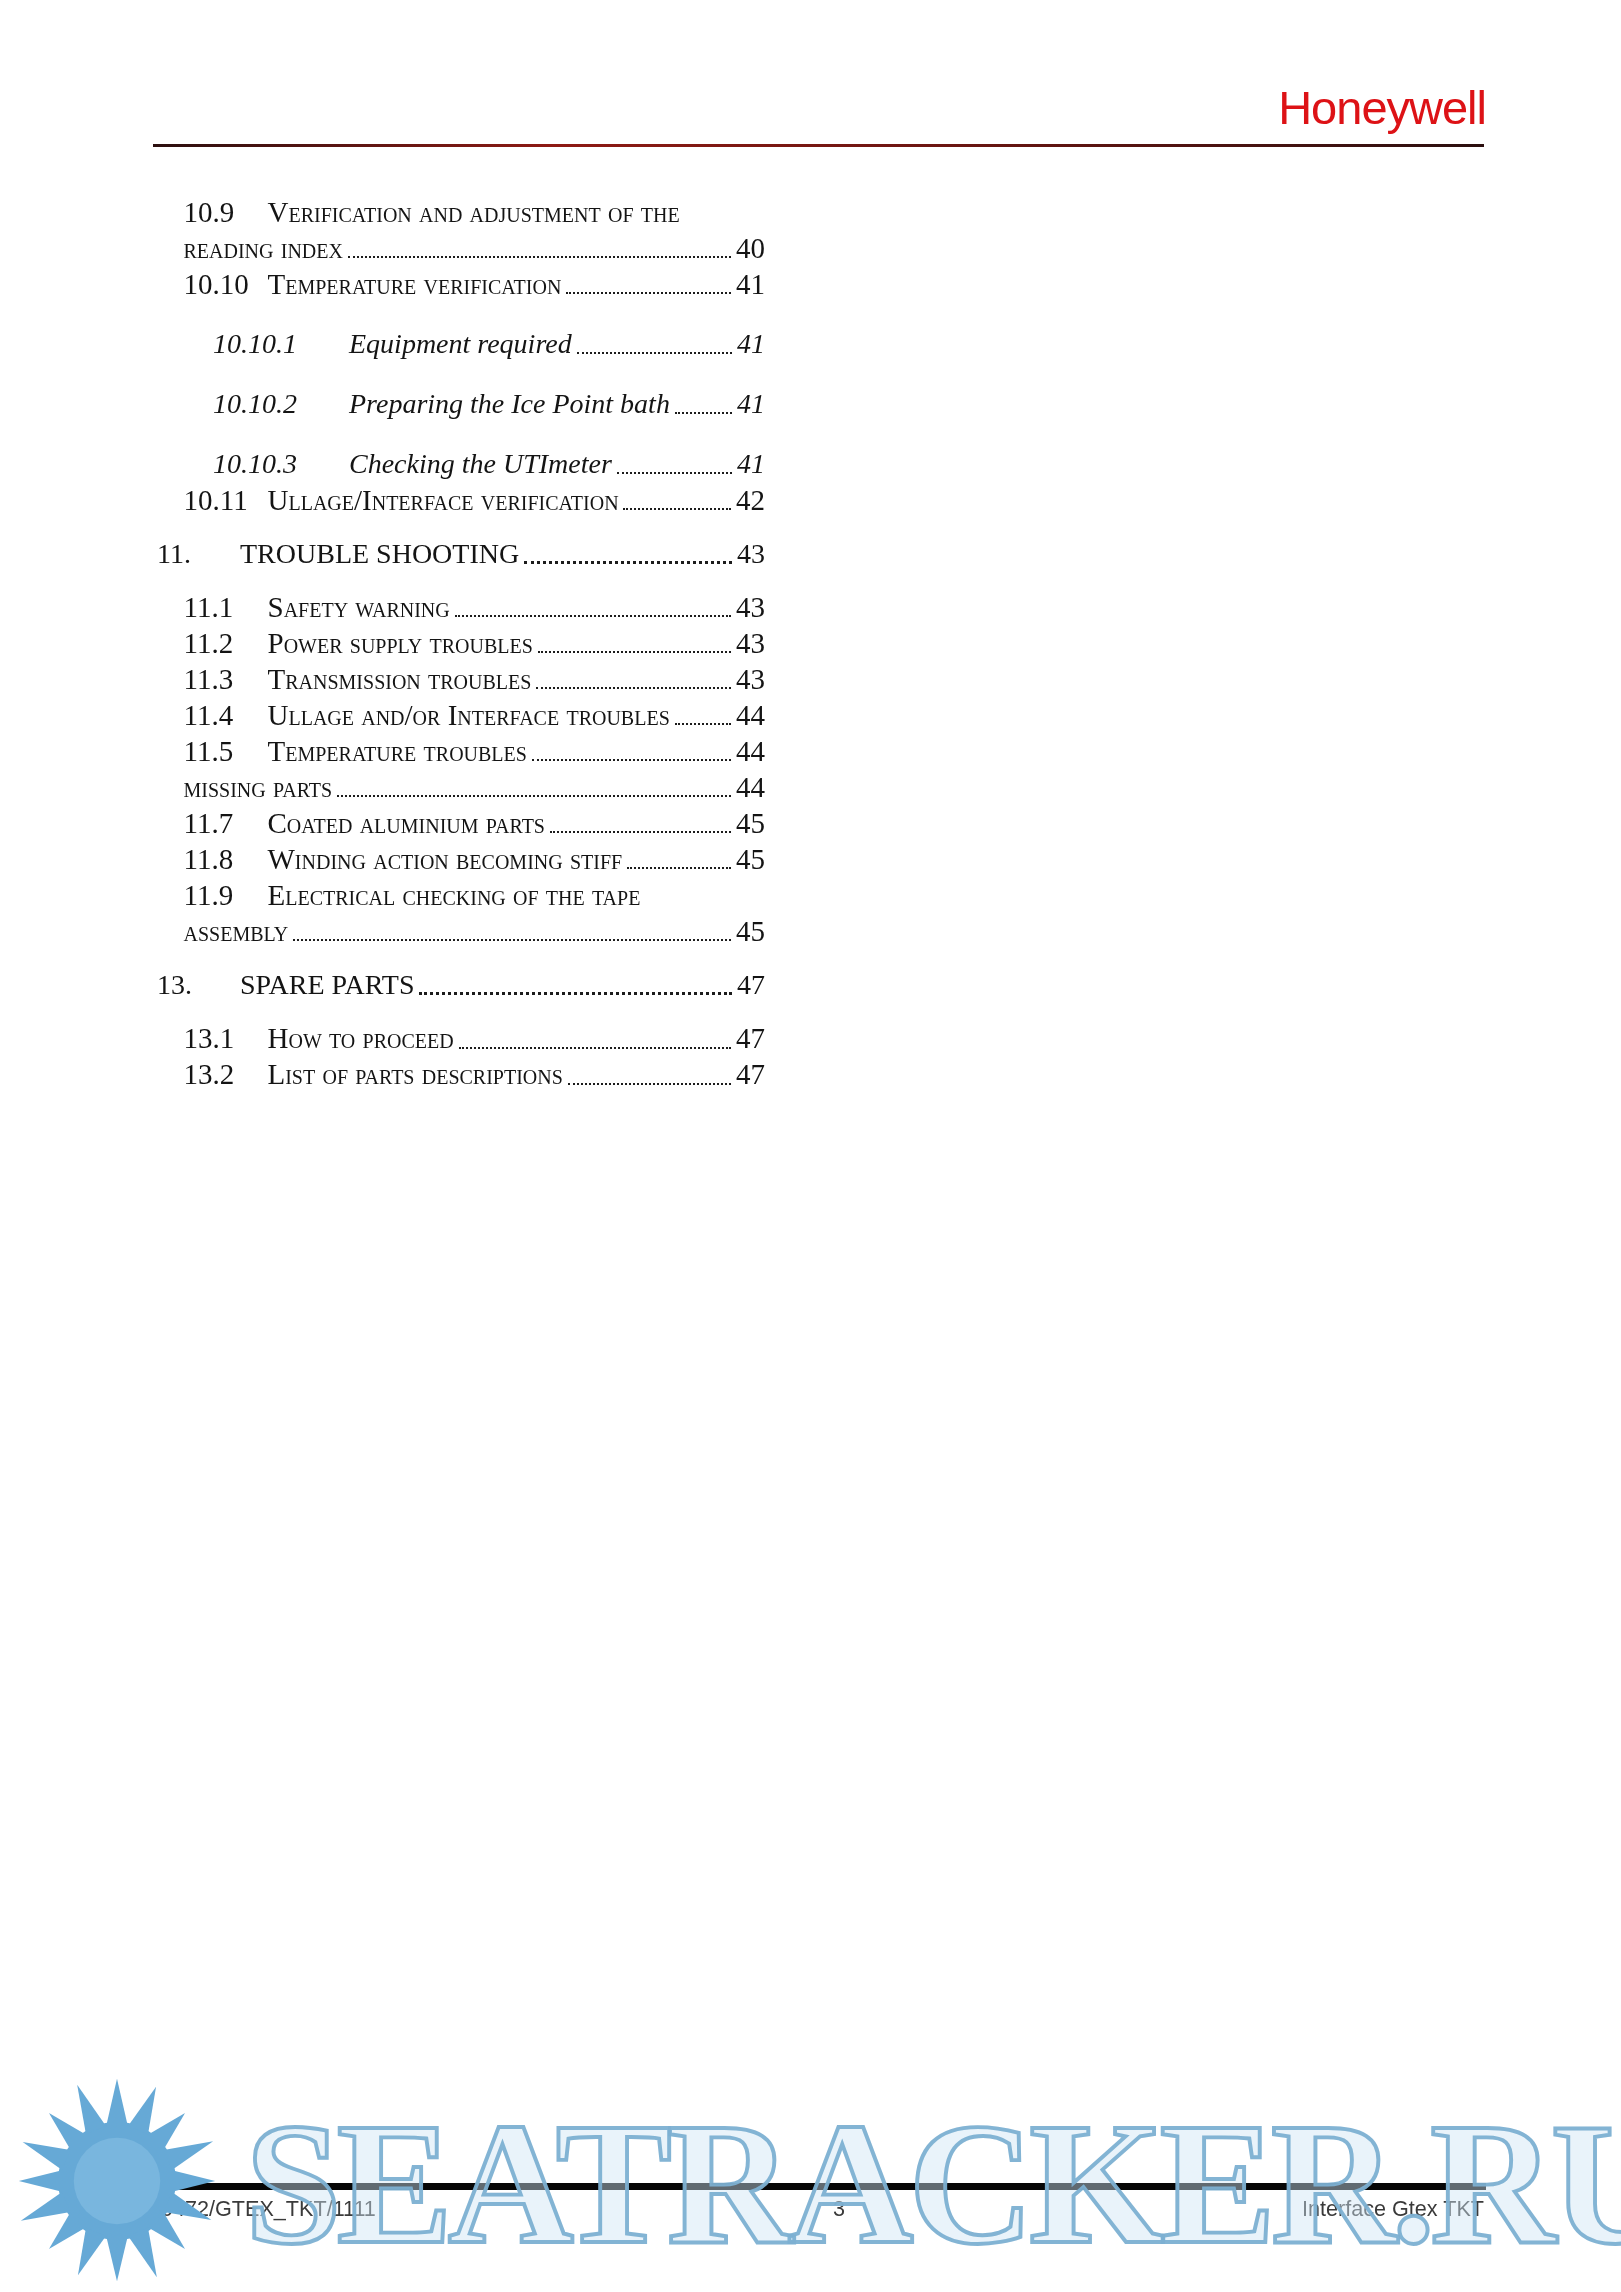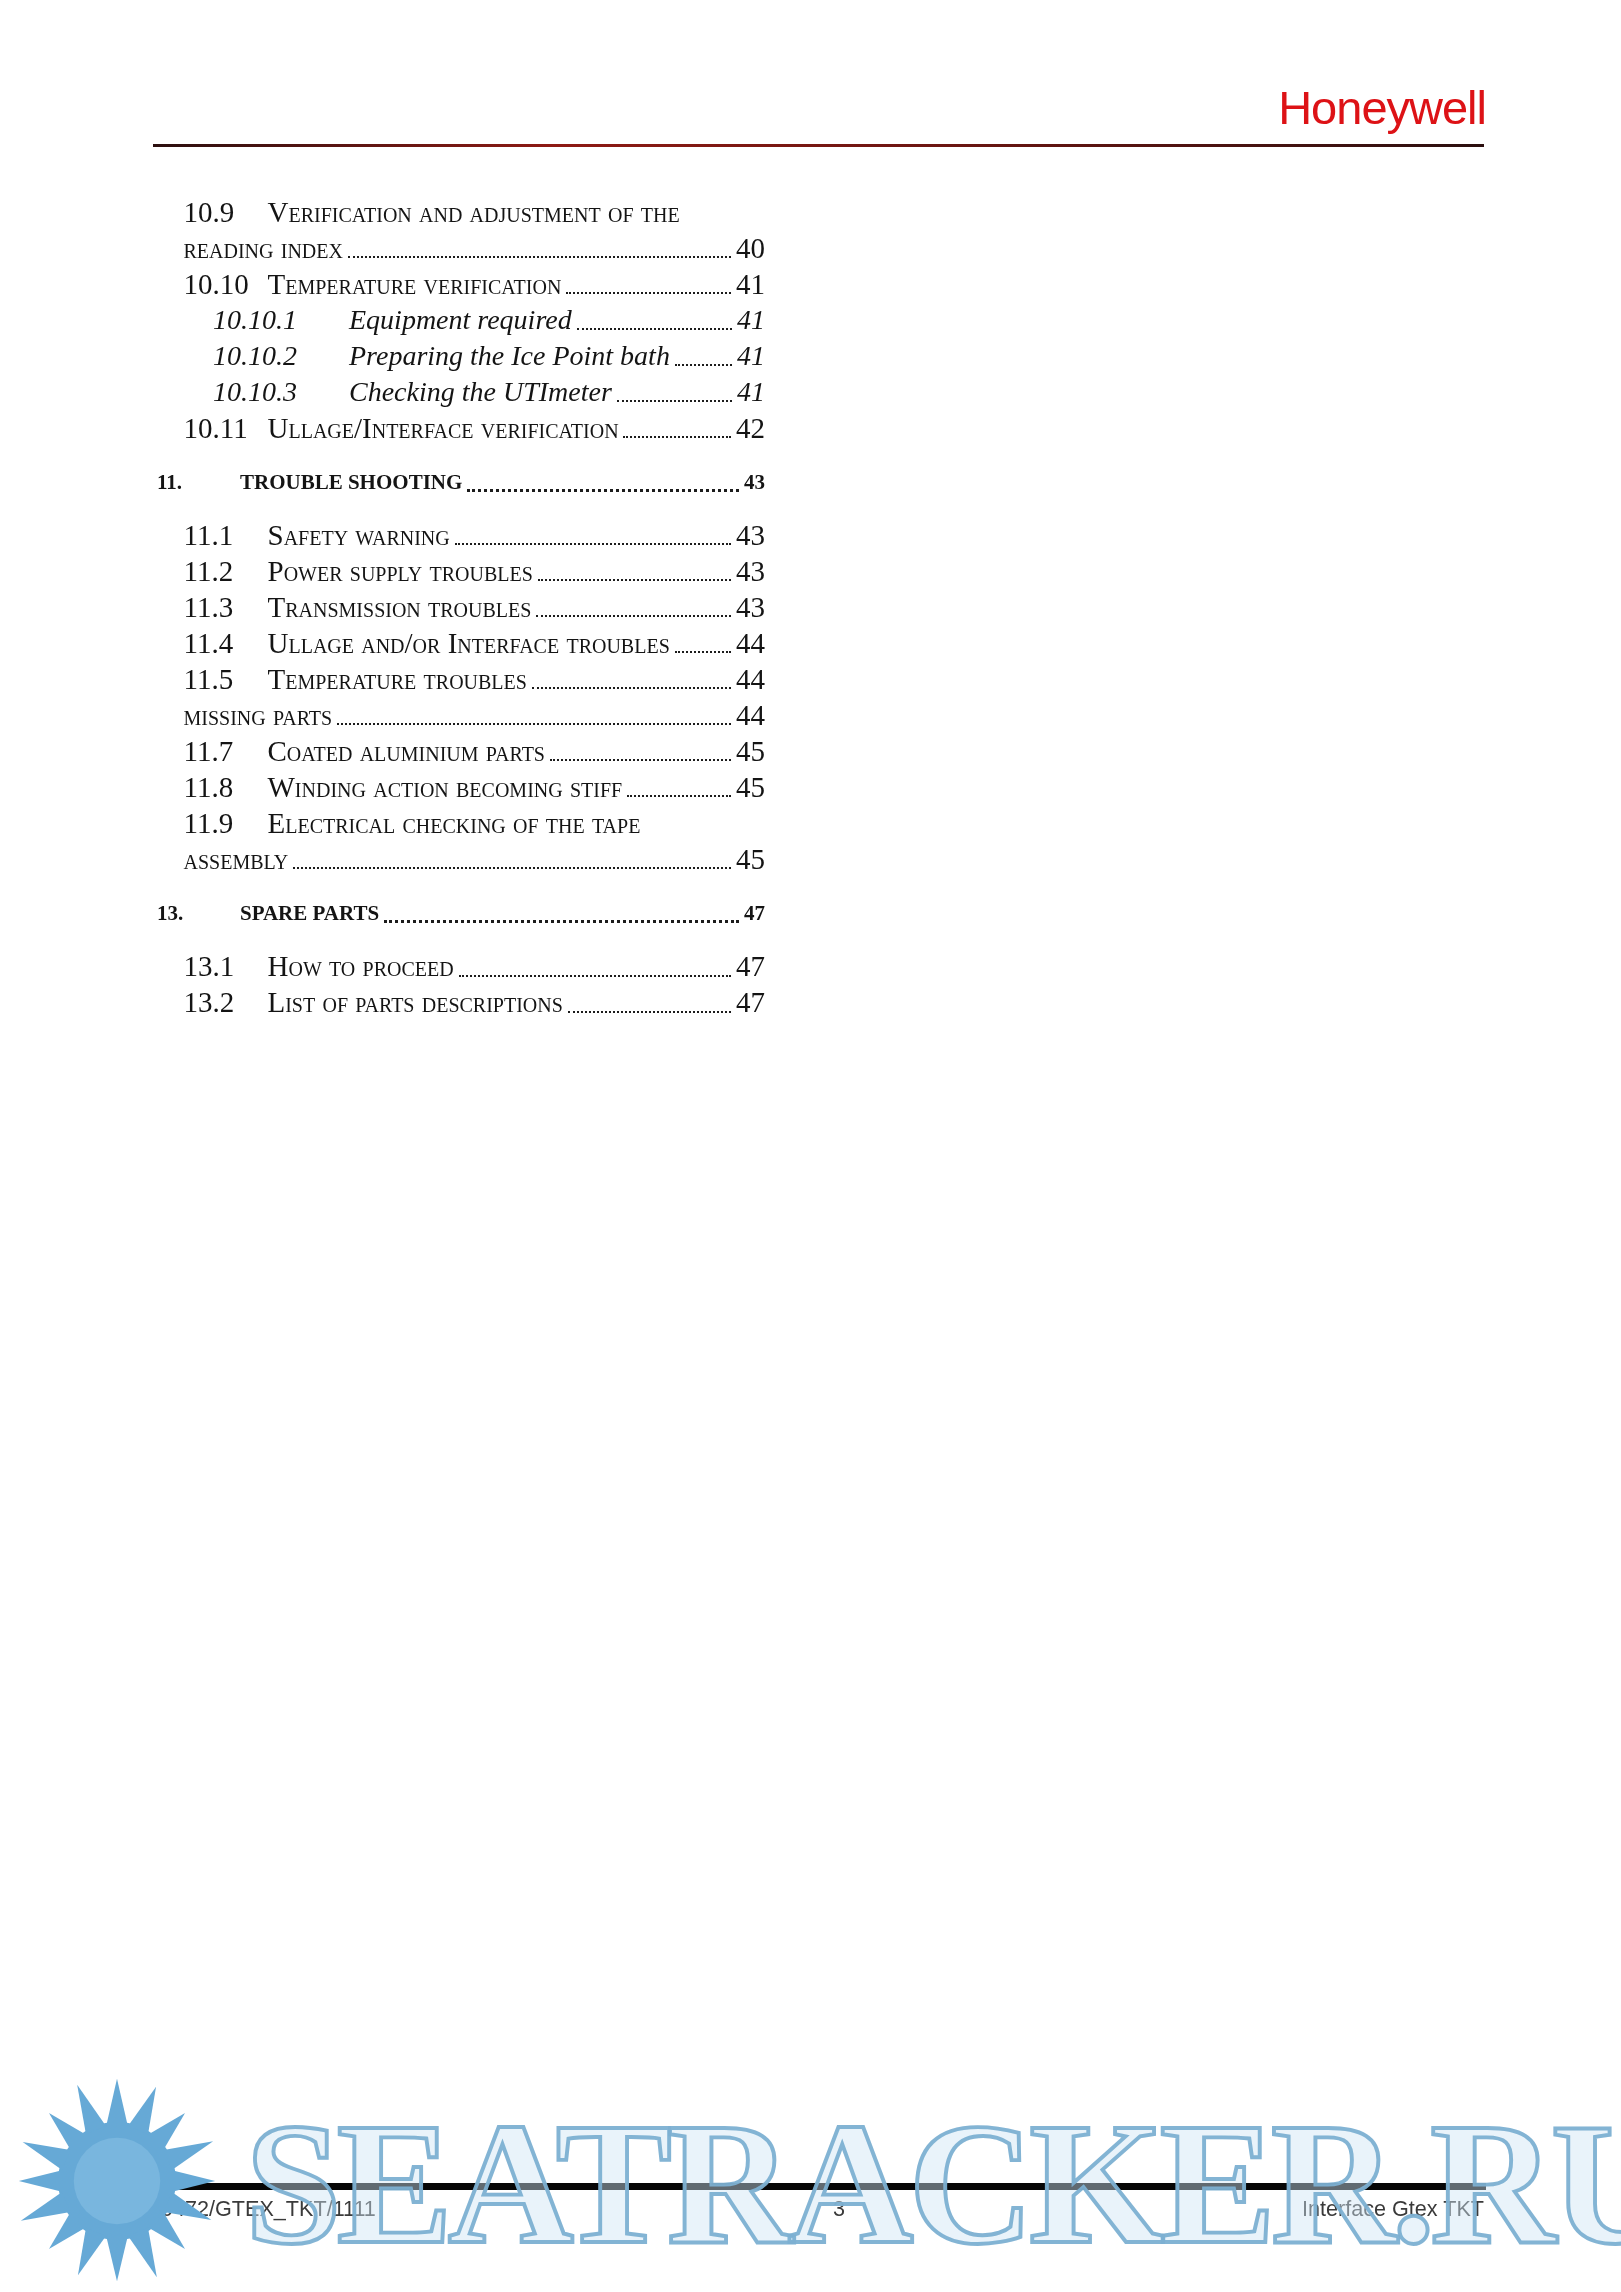--- a/index.html
+++ b/index.html
@@ -25,23 +25,23 @@
   .entry .line { display:flex; white-space:nowrap; line-height:36px; }
   .num  { flex:none; }
   .pg   { flex:none; }
   .leader {
     flex:1 1 auto; min-width:9.8px; height:0; align-self:flex-end;
     border-bottom:2.9px dotted #1c1c1c; margin:0 4.9px 7.8px 4.9px;
   }
   .level2 { margin-left:26.5px; font-size:29px; }
   .level2 .num { width:84px; }
   .level2 .label, .level2 .cont { font-variant:small-caps; }
-  .level3 { margin-left:56px; font-size:28px; font-style:italic; }
+  .level3 { margin-left:56px; font-size:28px; font-style:italic;margin-top:24px; }
   .level3 .num { width:136px; }
-  .level1 { margin:17.6px 0; font-size:21px; font-weight:bold; }
+  .level1 { margin:17.6px 0; font-size:28px; font-weight:normal; }
   .level1 .num { width:83px; }
   .level1 .leader { border-bottom-width:3.9px; }
 
   
   .footer-rule {
     position:absolute; top:2183px; left:147px; width:1339px; height:6.9px;
     background:#060606; z-index:1;
   }
   .footer {
     position:absolute; top:2196px; left:149px; width:1335px;

